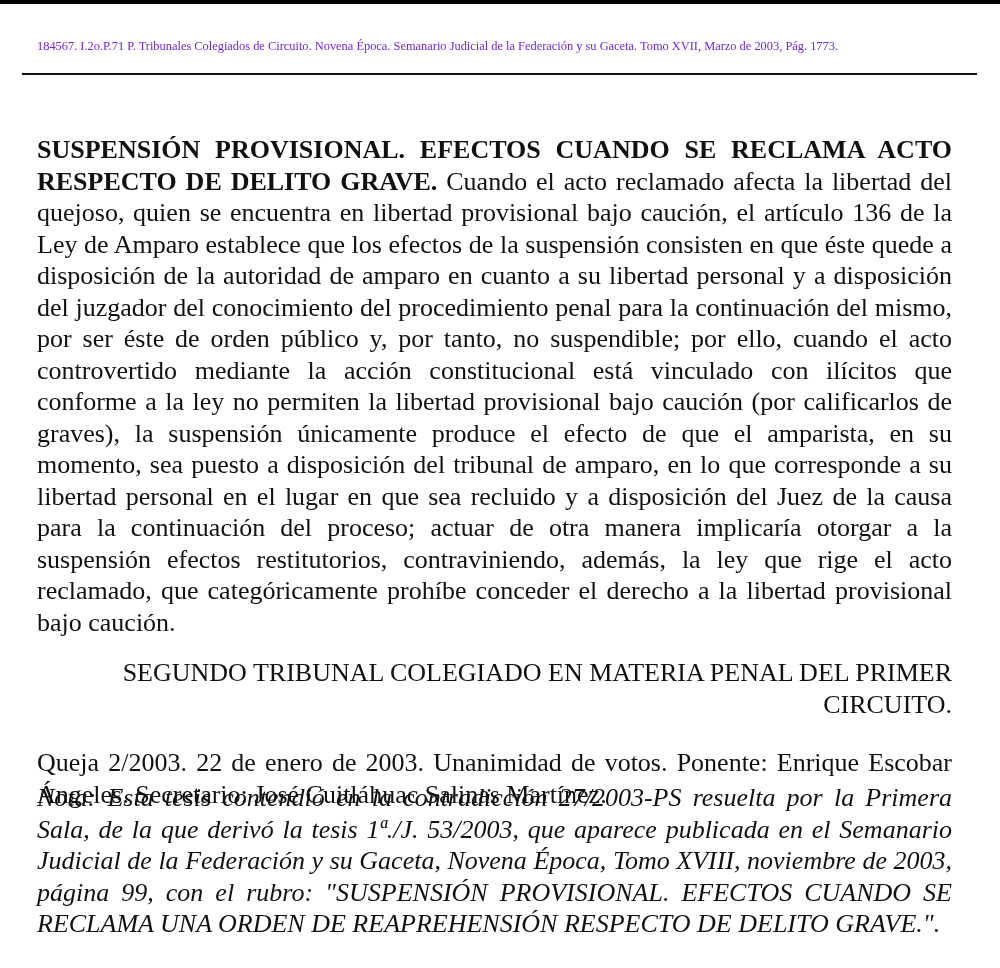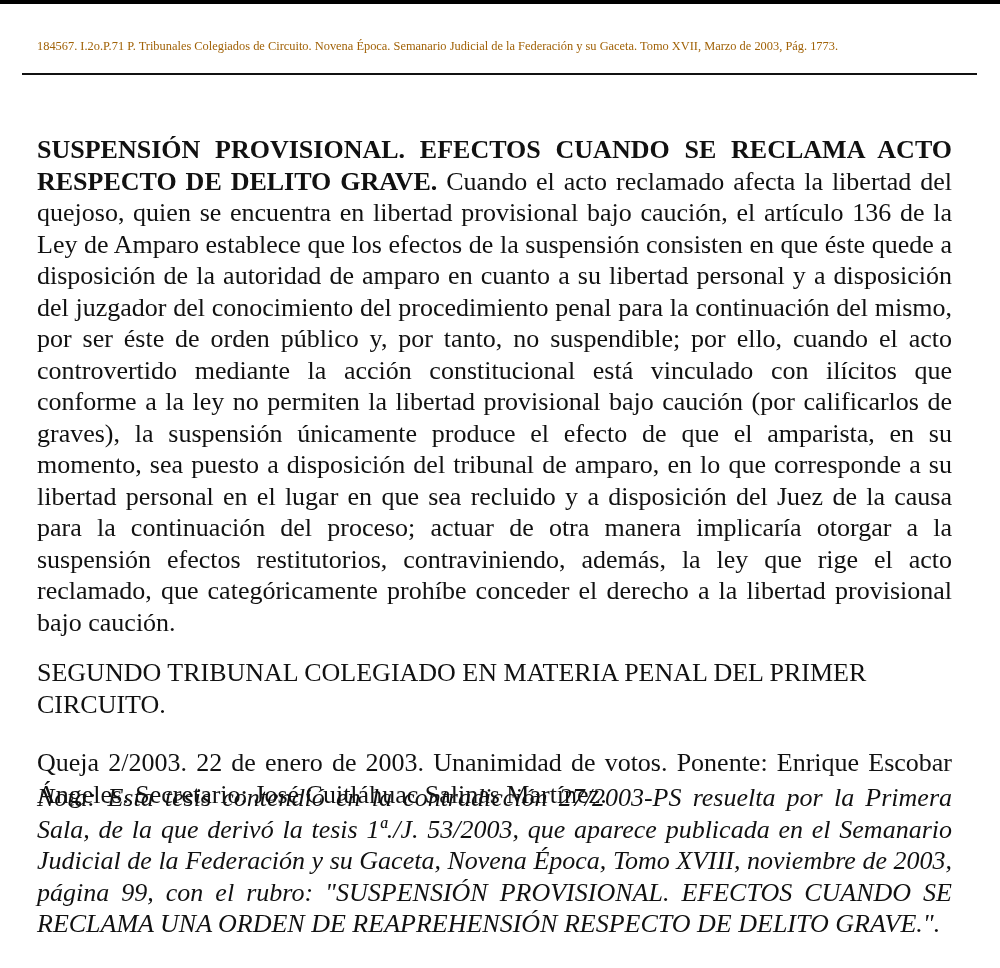--- a/index.html
+++ b/index.html
@@ -23,21 +23,21 @@
       background: #000000;
     }
     .header-cite {
       position: absolute;
       left: 37px;
       top: 38px;
       width: 940px;
       font-size: 12.4px;
       line-height: 16px;
       white-space: nowrap;
-      color: #a16207;
+      color: #6d28d9;
     }
     .header-rule {
       position: absolute;
       left: 22px;
       top: 73px;
       width: 955px;
       height: 2px;
       background: #111111;
     }
     .content {
@@ -49,21 +49,21 @@
       text-align: justify;
     }
     .thesis {
       top: 134px;
     }
     .thesis .rubro {
       font-weight: bold;
     }
     .court {
       top: 657px;
-      text-align: left;
+      text-align: right;
     }
     .precedent {
       top: 747px;
     }
     .note {
       top: 782px;
       font-style: italic;
     }
     .note, .precedent, .thesis {
       text-align-last: left;

